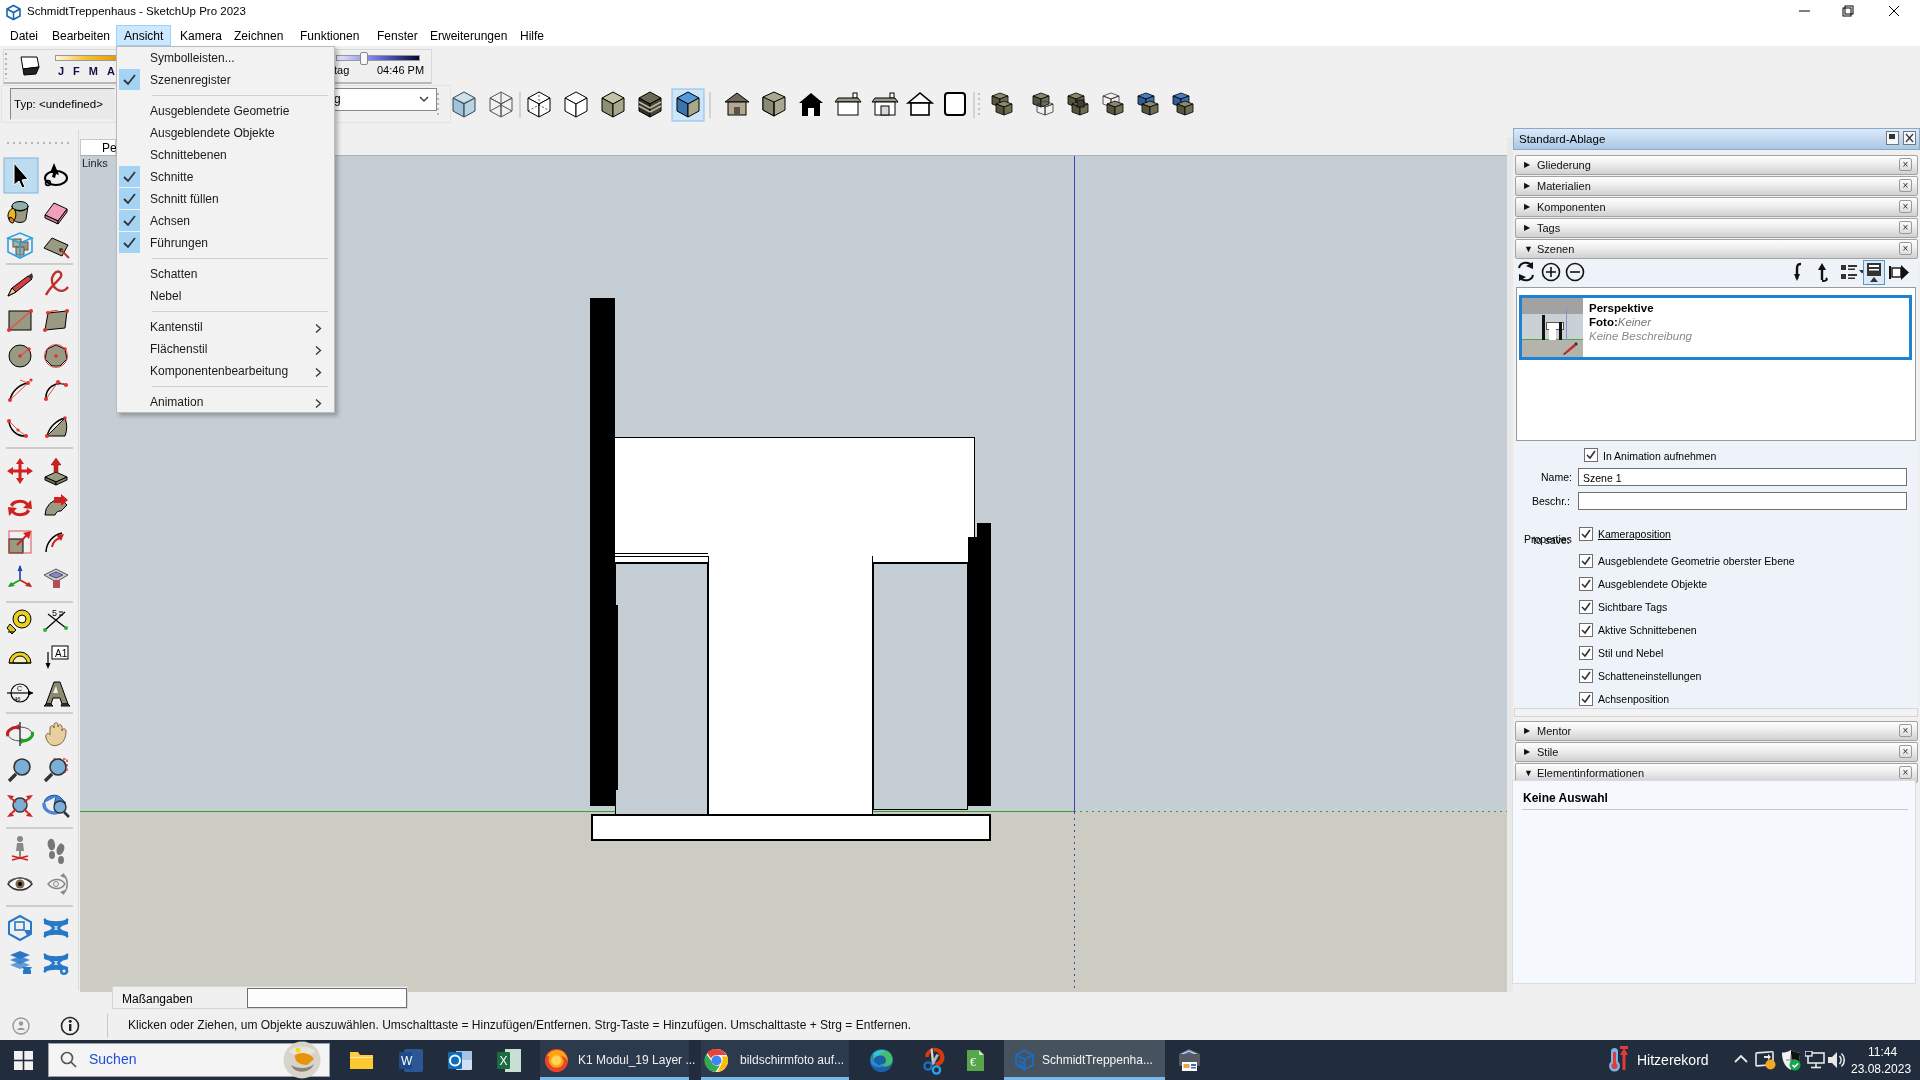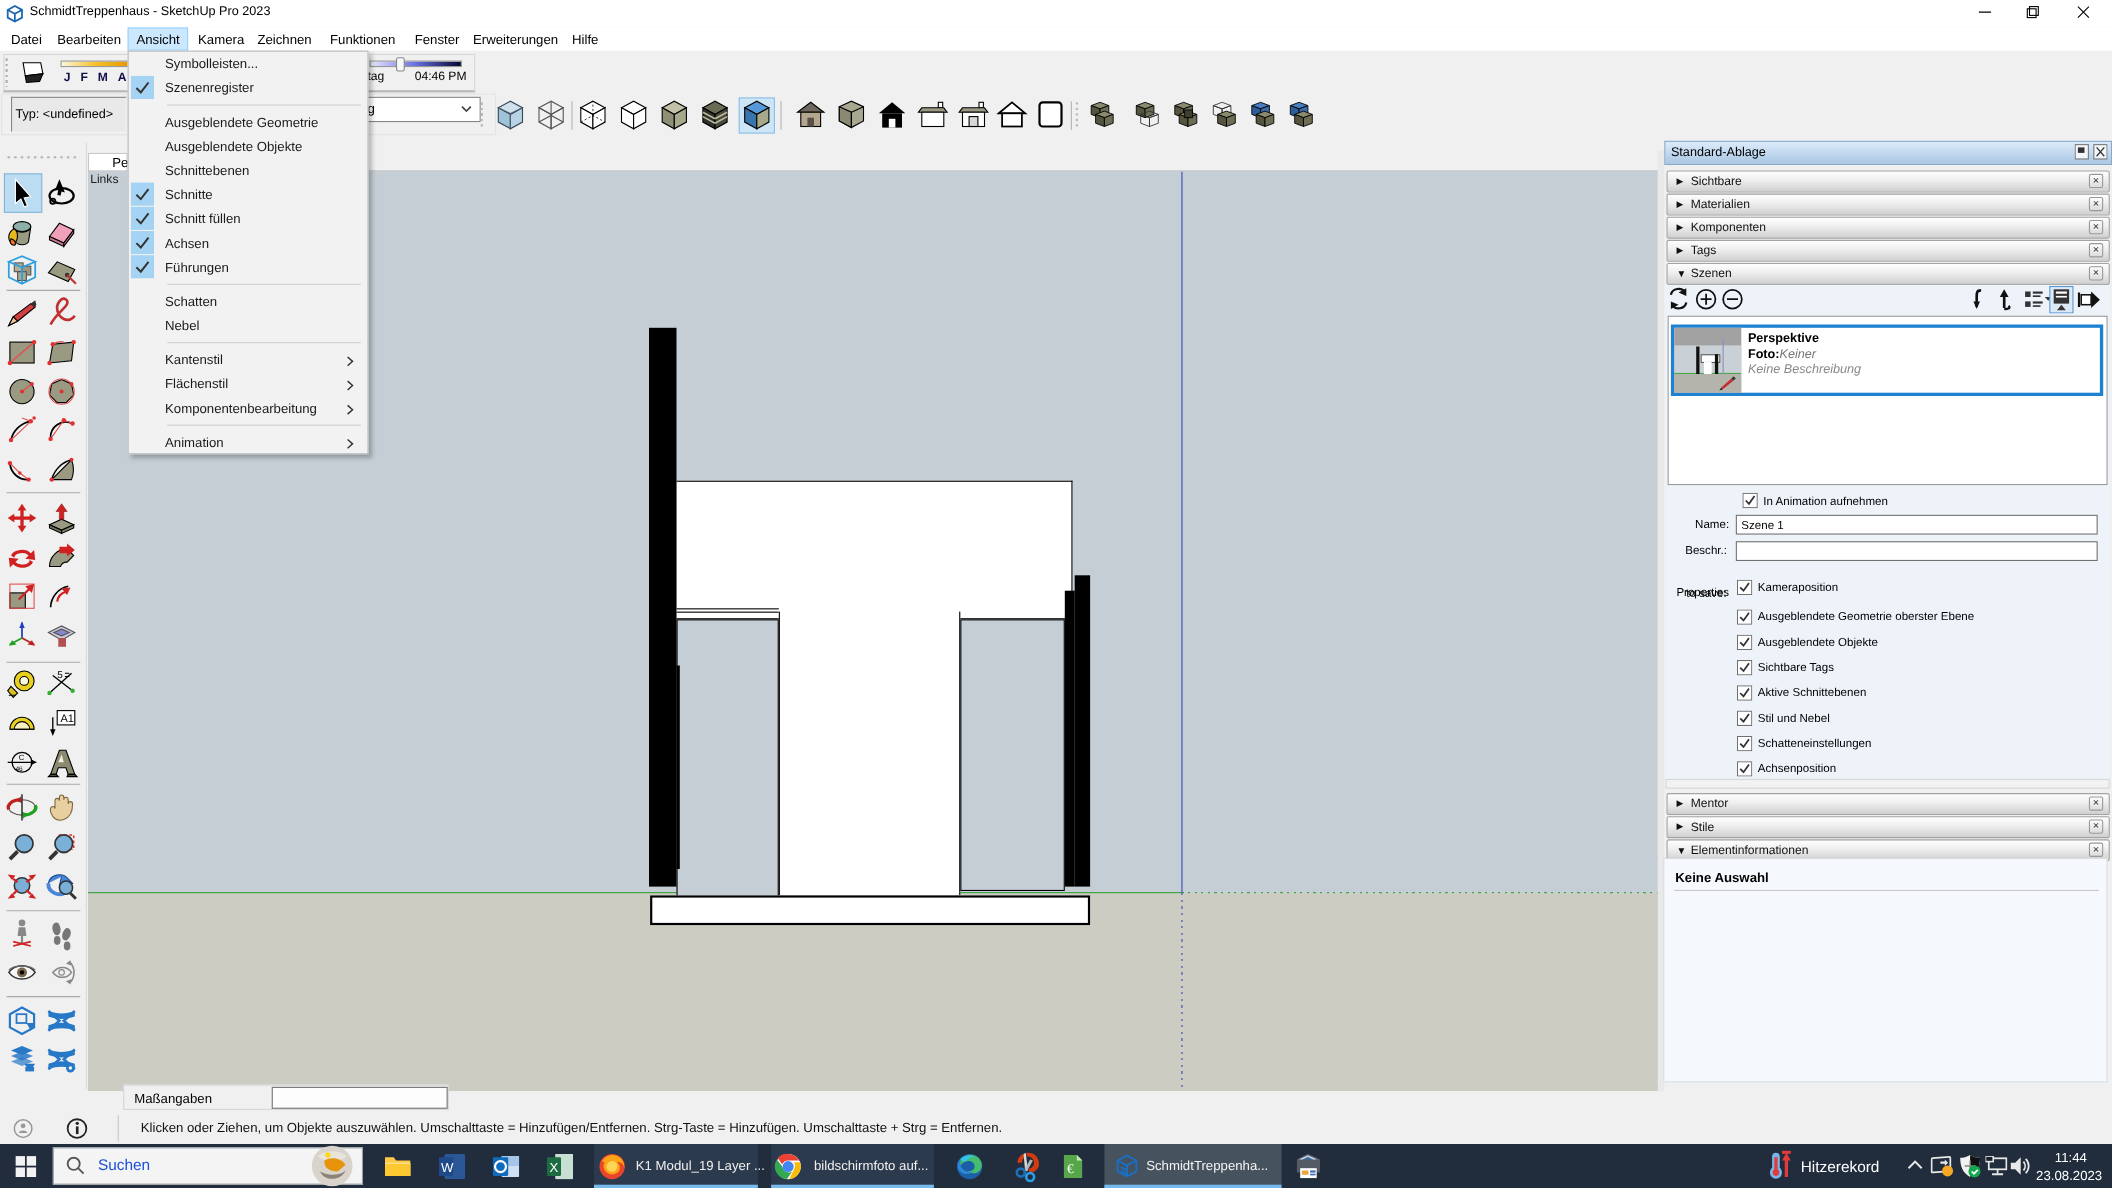--- a/index.html
+++ b/index.html
@@ -628,21 +628,21 @@
 <svg class="abs" style="left:1886px;top:131px;" width="30" height="15" viewBox="0 0 30 15">
   <rect x="0.5" y="0.5" width="12" height="13" fill="#f4f8fc" stroke="#777"></rect>
   <rect x="3" y="3" width="6" height="5" fill="#333"></rect>
   <rect x="17.5" y="0.5" width="12" height="13" fill="#f4f8fc" stroke="#777"></rect>
   <path d="M20,3 L27,11 M27,3 L20,11" stroke="#333" stroke-width="1.2"></path>
 </svg>
 <div id="rightpanel">
 
   <div class="abs hdr" style="left:1515px;top:155px;">
         <span class="tri">▶</span>
-        <span class="hlbl">Sichtbare</span>
+        <span class="hlbl">Gliederung</span>
         <span class="hx">×</span>
       </div>
   <div class="abs hdr" style="left:1515px;top:176px;">
         <span class="tri">▶</span>
         <span class="hlbl">Materialien</span>
         <span class="hx">×</span>
       </div>
   <div class="abs hdr" style="left:1515px;top:197px;">
         <span class="tri">▶</span>
         <span class="hlbl">Komponenten</span>
@@ -728,21 +728,21 @@
   <div class="txt" style="left:1583px;top:472px;font-size:10.5px;">Szene 1</div>
   <div class="txt" style="left:1532px;top:495px;font-size:10.5px;">Beschr.:</div>
   <div class="abs" style="left:1578px;top:492px;width:329px;height:18px;background:#fff;border:1px solid #707070;"></div>
   <div class="txt" style="left:1524px;top:521px;font-size:10.5px;margin-top:12px;">Properties</div>
   <div class="txt" style="left:1533px;top:534px;font-size:10.5px;">to save:</div>
   <div id="propchecks">
     <svg class="pchk" style="left:1579px;top:527px;" viewBox="0 0 14 14">
           <rect x="0.5" y="0.5" width="13" height="13" fill="#fff" stroke="#707070"></rect>
           <path d="M3,7 L6,10 L11,3" fill="none" stroke="#333" stroke-width="1.6"></path>
         </svg>
-    <div class="plbl" style="left:1598px;top:527px;">Kameraposition</div>
+    <div class="plbl" style="left:1598px;top:527px;text-decoration:underline;">Kameraposition</div>
     <svg class="pchk" style="left:1579px;top:554px;" viewBox="0 0 14 14">
           <rect x="0.5" y="0.5" width="13" height="13" fill="#fff" stroke="#707070"></rect>
           <path d="M3,7 L6,10 L11,3" fill="none" stroke="#333" stroke-width="1.6"></path>
         </svg>
     <div class="plbl" style="left:1598px;top:554px;">Ausgeblendete Geometrie oberster Ebene</div>
     <svg class="pchk" style="left:1579px;top:577px;" viewBox="0 0 14 14">
           <rect x="0.5" y="0.5" width="13" height="13" fill="#fff" stroke="#707070"></rect>
           <path d="M3,7 L6,10 L11,3" fill="none" stroke="#333" stroke-width="1.6"></path>
         </svg>
     <div class="plbl" style="left:1598px;top:577px;">Ausgeblendete Objekte</div>

